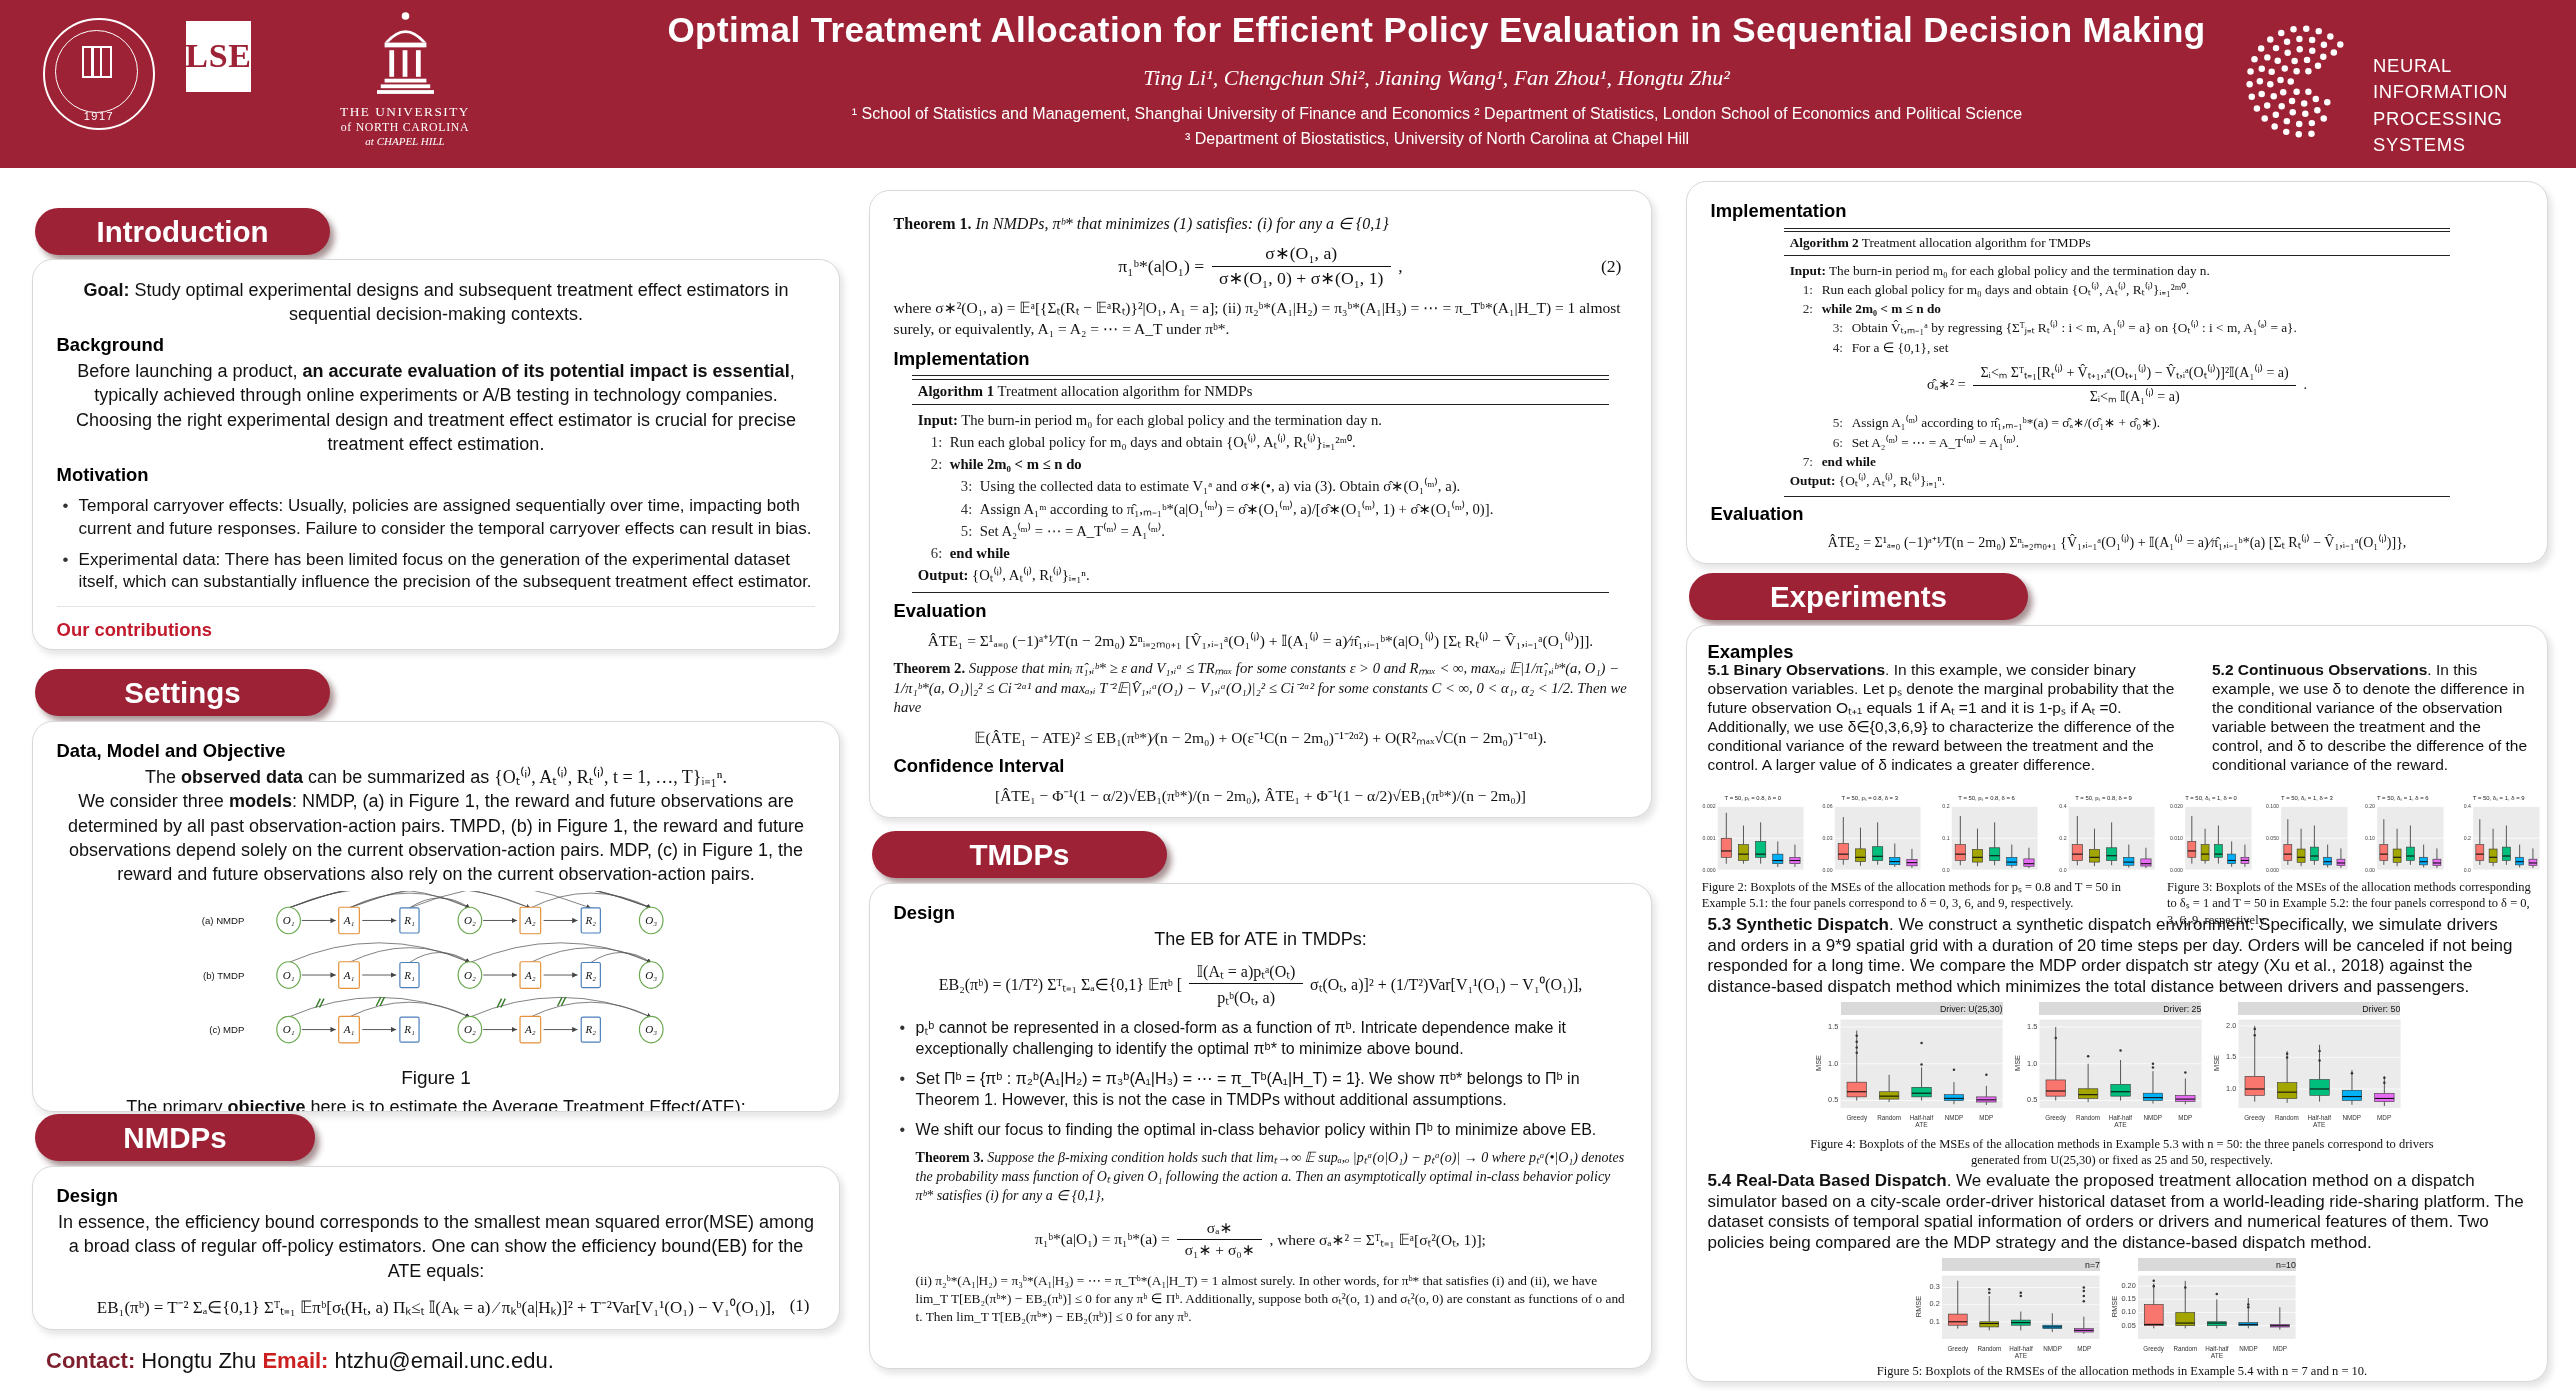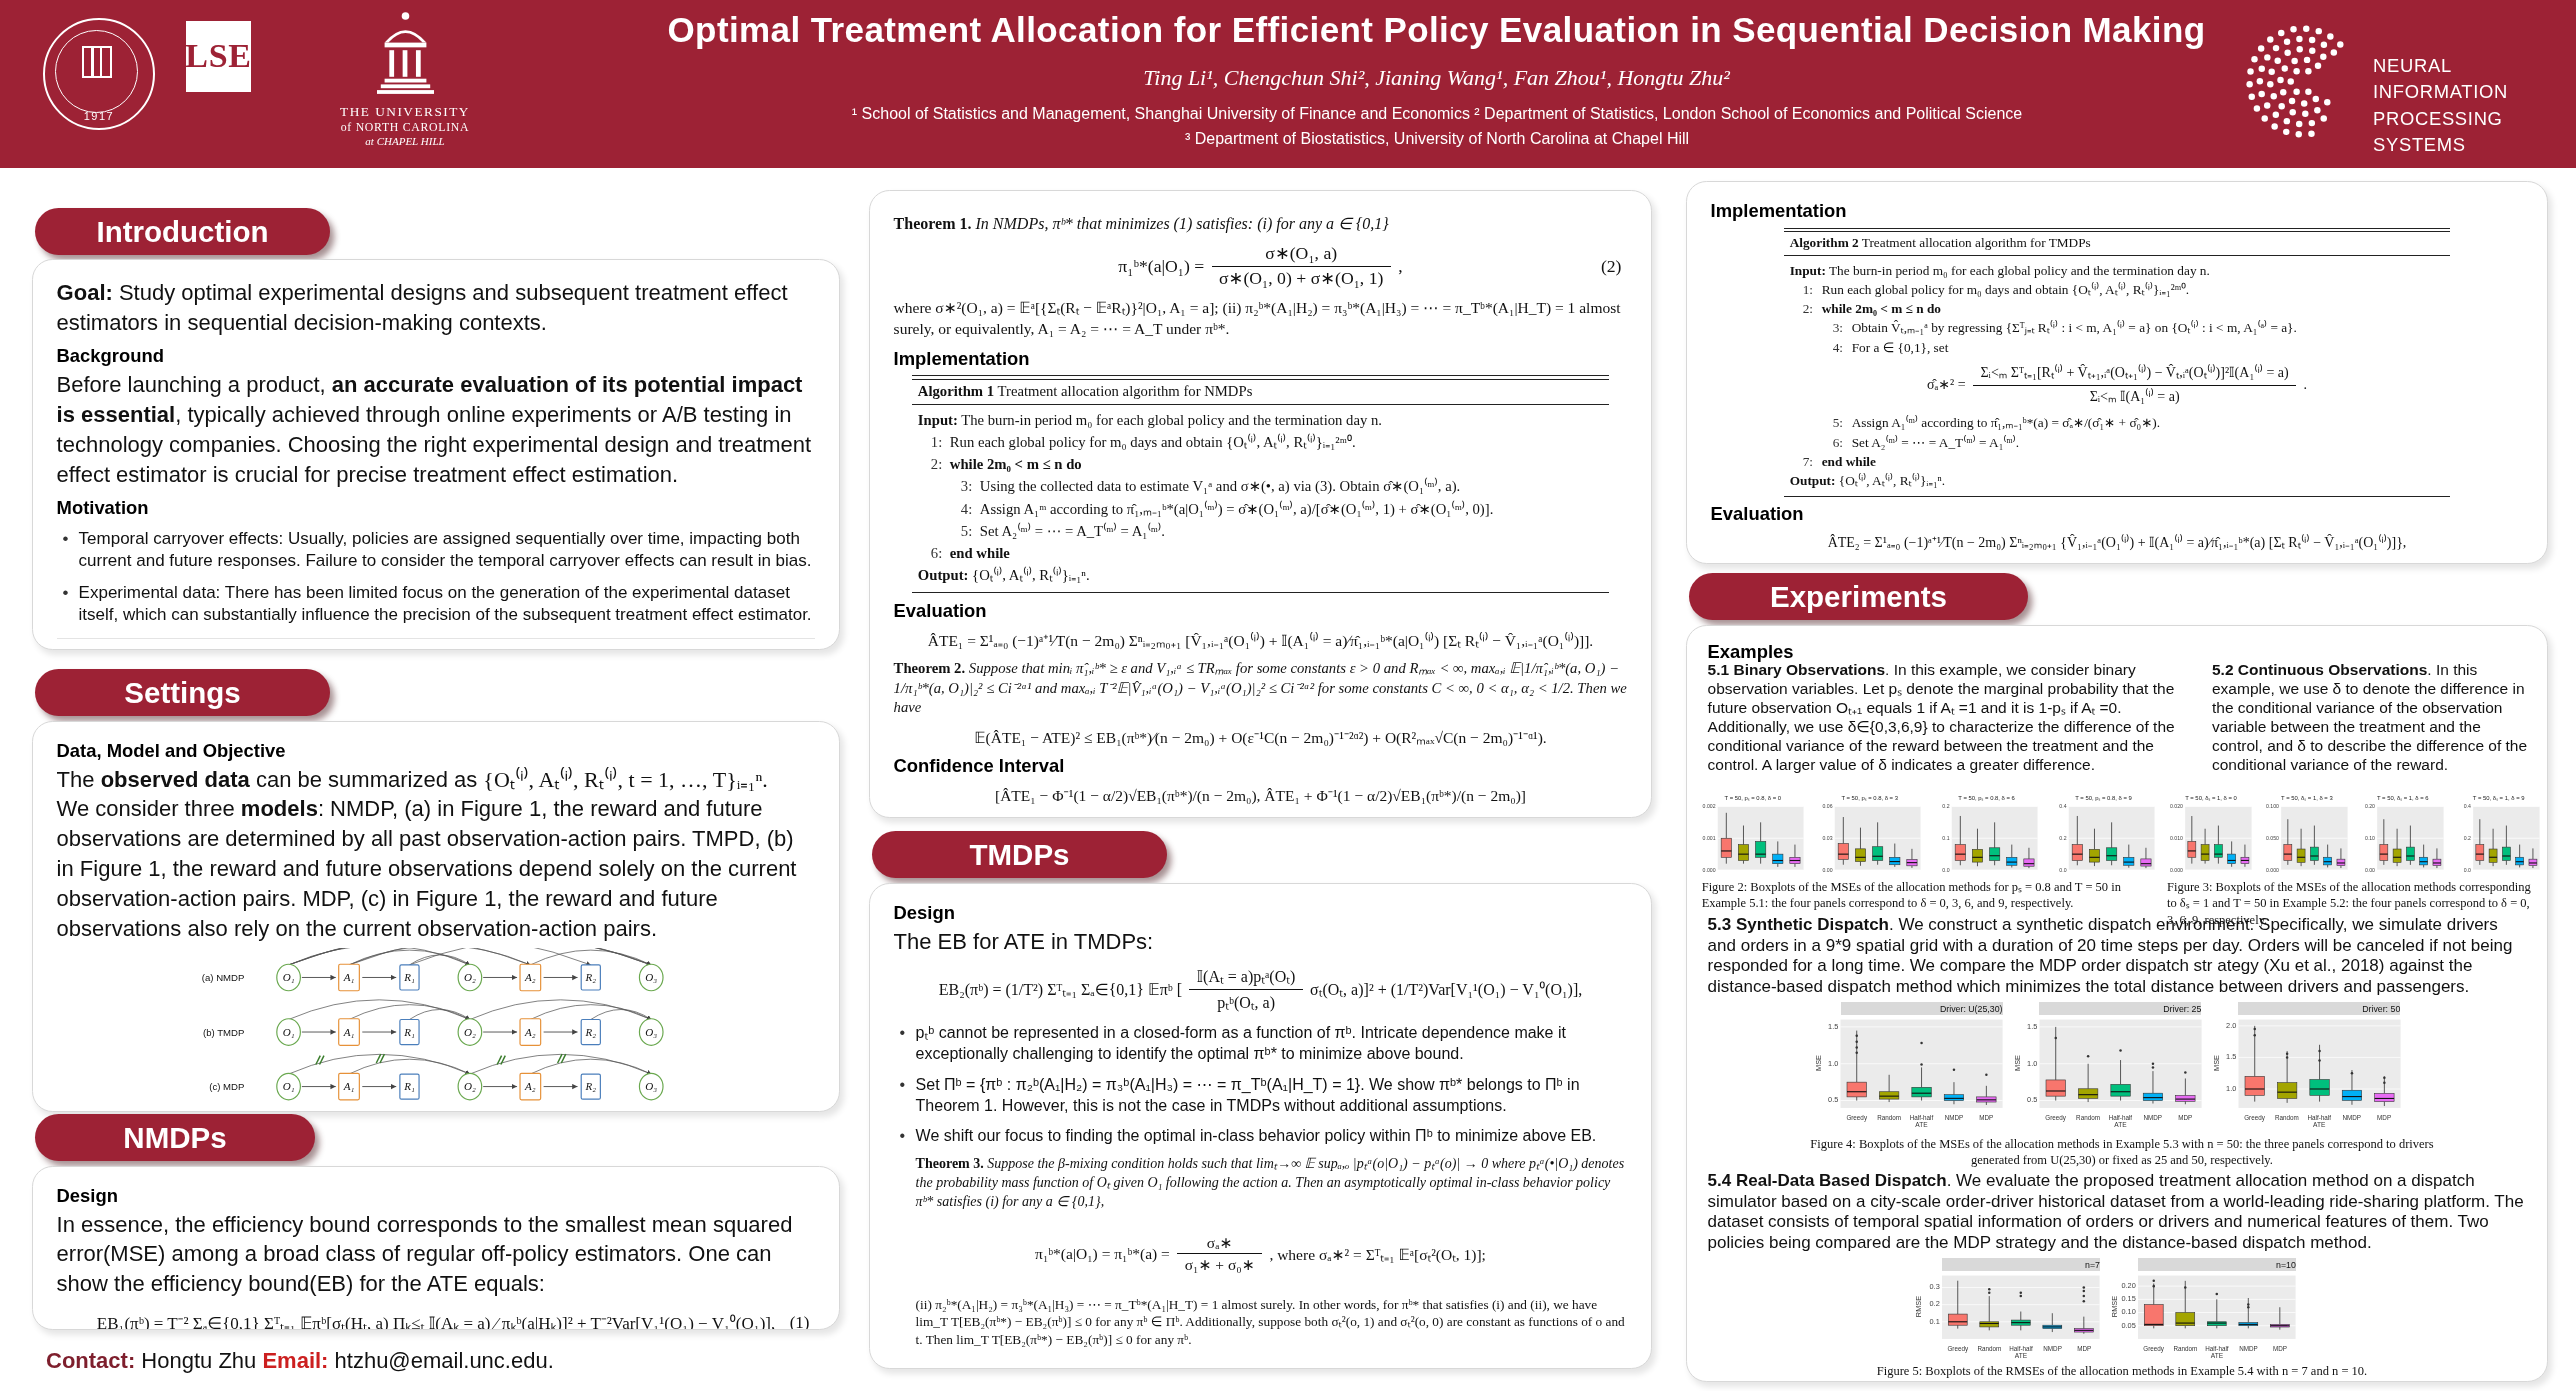--- a/index.html
+++ b/index.html
@@ -32,21 +32,21 @@
   .unc-text3{font-family:"Liberation Serif",serif;font-size:11px;font-style:italic;}
   .neurips{position:absolute;left:2240px;top:14.7px;width:324px;height:140px;}
   .neurips-text{position:absolute;left:133px;top:38px;color:#fff;font-size:18.4px;letter-spacing:0.7px;line-height:26.5px;font-weight:500;}
   
   .pill{position:absolute;background:#9D2235;color:#fff;font-weight:700;font-size:29.5px;
     text-align:center;border-radius:26.5px;height:47px;line-height:47px;
     box-shadow:4.4px 5.2px 5.9px rgba(60,10,15,.45);}
   .card{position:absolute;background:#fff;border:1.5px solid #d8d8d8;border-radius:20.6px;
     box-shadow:3.7px 4.4px 6.6px rgba(0,0,0,.10);padding:17.7px 23.6px;box-sizing:border-box;overflow:hidden;}
   .hb{font-weight:700;font-size:18.4px;color:#000;margin:7.4px 0 2.9px 0;}
-  .bt{font-size:22px;line-height:1.36;}
+  .bt{font-size:18px;line-height:1.36;text-align:center;}
   .blt{position:relative;padding-left:22px;margin:9px 0;font-size:17px;line-height:1.32;}
   .blt:before{content:"•";position:absolute;left:5.9px;top:0;color:#333;}
   .rule{border:none;border-top:1.5px solid #e4e4e4;margin:11.8px 0;}
   .red-head{color:#C21A2C;font-weight:700;font-size:18.4px;margin:4.4px 0 5.9px 0;}
   .serif{font-family:"Liberation Serif",serif;}
   .thm{font-family:"Liberation Serif",serif;font-size:16px;line-height:1.35;margin:4.4px 0;}
   .thm .th{font-weight:700;font-style:normal;}
   .thm .ti{font-style:italic;}
   .eq{font-family:"Liberation Serif",serif;text-align:center;margin:7.4px 0;font-size:17px;}
   .eqrow{position:relative;display:flex;align-items:center;justify-content:center;gap:7.4px;
@@ -382,21 +382,21 @@
         <span class="den">pₜᵇ(Oₜ, a)</span>
       </span>
     <span>σₜ(Oₜ, a)]² + (1/T²)Var[V₁¹(O₁) − V₁⁰(O₁)],</span>
   </div>
   <div class="blt" style="font-size:16px;">pₜᵇ cannot be represented in a closed-form as a function of πᵇ. Intricate dependence make it exceptionally challenging to identify the optimal πᵇ* to minimize above bound.</div>
   <div class="blt" style="font-size:16px;">Set Πᵇ = {πᵇ : π₂ᵇ(A₁|H₂) = π₃ᵇ(A₁|H₃) = ⋯ = π_Tᵇ(A₁|H_T) = 1}. We show πᵇ* belongs to Πᵇ in Theorem 1. However, this is not the case in TMDPs without additional assumptions.</div>
   <div class="blt" style="font-size:16px;">We shift our focus to finding the optimal in-class behavior policy within Πᵇ to minimize above EB.</div>
   <div class="thm" style="font-size:14px;margin-left:22px;">
     <span class="th">Theorem 3.</span><span class="ti"> Suppose the β-mixing condition holds such that limₜ→∞ 𝔼 supₐ,ₒ |pₜᵃ(o|O₁) − pₜᵃ(o)| → 0 where pₜᵃ(•|O₁) denotes the probability mass function of Oₜ given O₁ following the action a. Then an asymptotically optimal in-class behavior policy πᵇ* satisfies (i) for any a ∈ {0,1},</span>
   </div>
-  <div class="eqrow" style="font-size:15.5px;margin:22px 0;">
+  <div class="eqrow" style="font-size:15.5px;margin:13px 0;">
     <span>π₁ᵇ*(a|O₁) = π₁ᵇ*(a) =</span>
     <span class="frac">
         <span class="num">σₐ∗</span>
         <span class="den">σ₁∗ + σ₀∗</span>
       </span>
     <span>, where σₐ∗² = Σᵀₜ₌₁ 𝔼ᵃ[σₜ²(Oₜ, 1)];</span>
   </div>
   <div class="thm ti" style="font-size:13.3px;margin-left:22px;">(ii) π₂ᵇ*(A₁|H₂) = π₃ᵇ*(A₁|H₃) = ⋯ = π_Tᵇ*(A₁|H_T) = 1 almost surely. In other words, for πᵇ* that satisfies (i) and (ii), we have lim_T T[EB₂(πᵇ*) − EB₂(πᵇ)] ≤ 0 for any πᵇ ∈ Πᵇ. Additionally, suppose both σₜ²(o, 1) and σₜ²(o, 0) are constant as functions of o and t. Then lim_T T[EB₂(πᵇ*) − EB₂(πᵇ)] ≤ 0 for any πᵇ.</div>
 </div>
 

